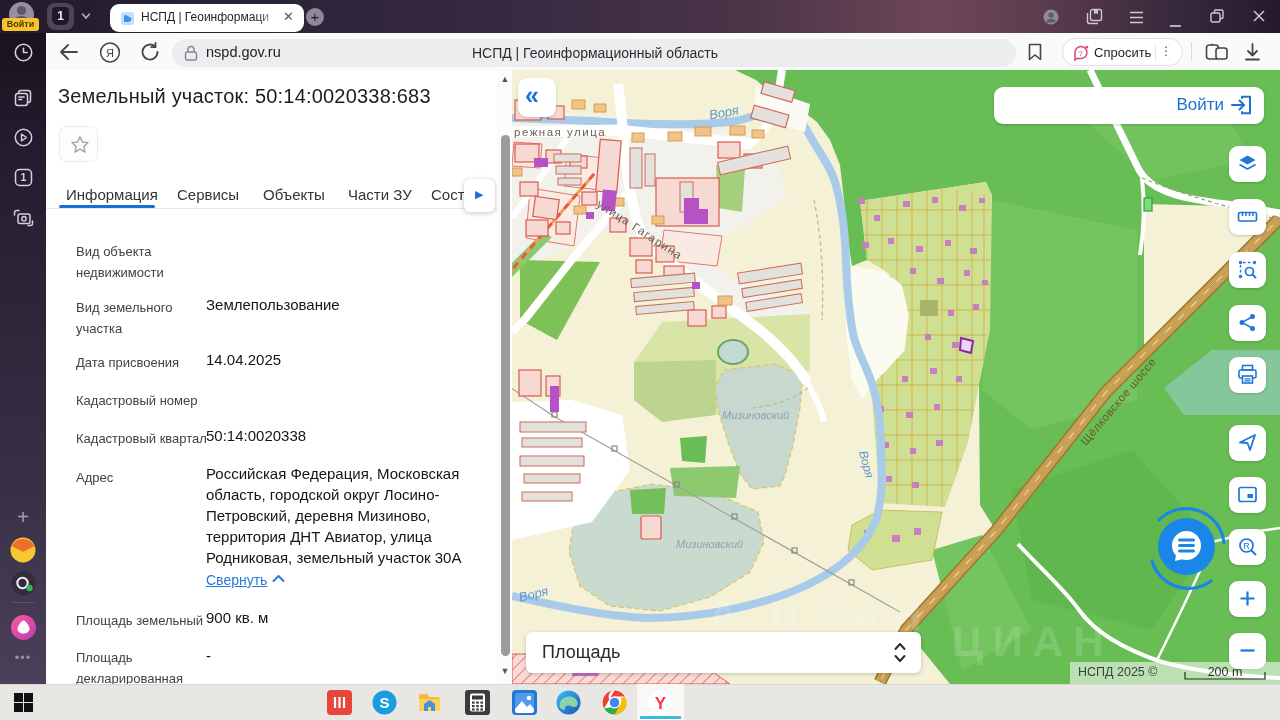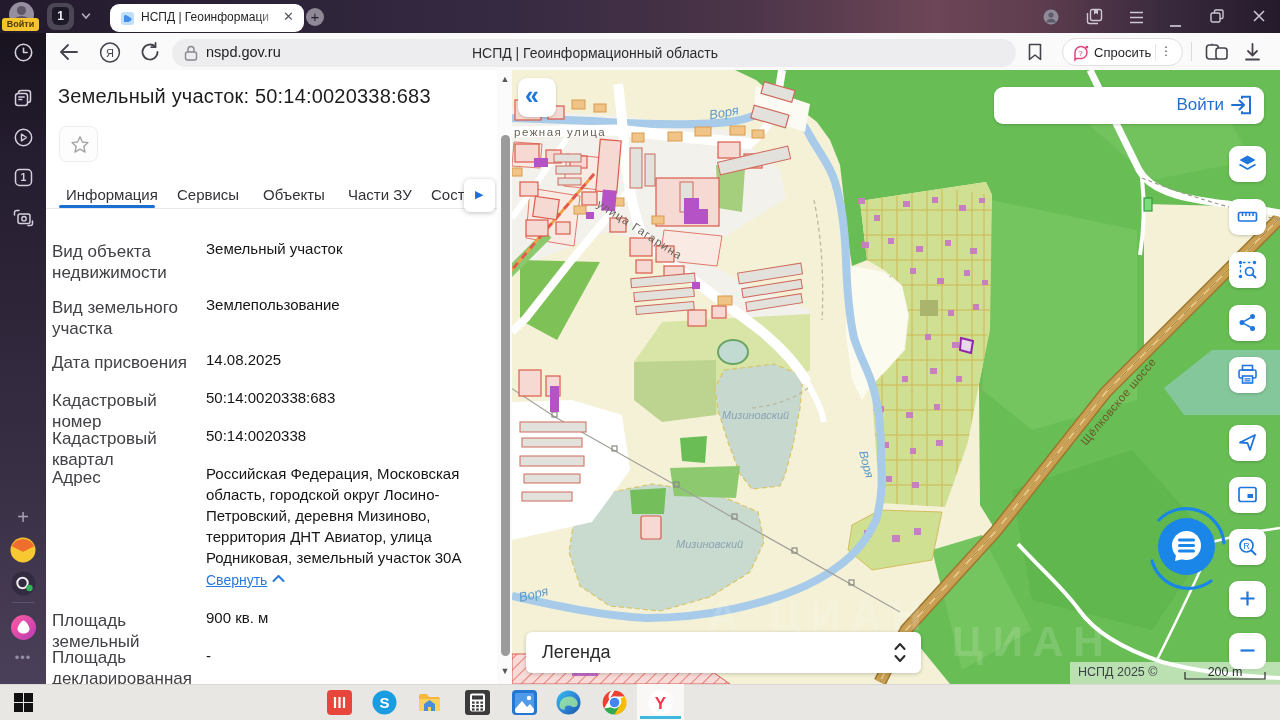--- a/index.html
+++ b/index.html
@@ -39,21 +39,21 @@
 
 #panel{left:46px;top:70px;width:466px;height:614px;background:#fff}
 #ptitle{left:58px;top:85px;font-size:20px;color:#1d1d1f;letter-spacing:.2px}
 #star{left:59px;top:126px;width:39px;height:36px;border:1px solid #ececec;border-radius:8px;background:#fdfdfd}
 #star svg{position:absolute;left:9px;top:7px}
 .tabitem{top:186px;font-size:15px;color:#333338}
 #tab-underline{left:59px;top:205px;width:96px;height:3px;background:#1a6fd4;border-radius:2px}
 #tabs-divider{left:46px;top:208px;width:451px;height:1px;background:#e9e9e9}
 #tab-more{left:464px;top:179px;width:31px;height:33px;background:#fff;border-radius:6px;box-shadow:0 1px 5px rgba(0,0,0,.25)}
 #tab-more span{position:absolute;left:11px;top:9px;color:#1a6fd4;font-size:11px}
-.flabel{left:52px;width:135px;font-size:17px;color:#414146;line-height:21px}
+.flabel{left:76px;width:135px;font-size:13px;color:#414146;line-height:21px}
 .fvalue{left:206px;width:285px;font-size:15px;color:#151517;line-height:21px}
 #svlink{left:206px;top:572px;font-size:14px;color:#2879da;text-decoration:underline}
 #svchev{left:272px;top:572px;color:#2879da;font-size:12px}
 
 #psb{left:497px;top:70px;width:15px;height:614px;background:#fbfbfb}
 #psb-thumb{left:501px;top:135px;width:9px;height:521px;background:#9b9b9b;border-radius:5px}
 .psb-ar{left:500px;width:10px;color:#555;font-size:9px;text-align:center}
 
 #map{left:512px;top:70px;width:768px;height:614px;overflow:hidden}
 
@@ -232,27 +232,25 @@
   <div class="abs tabitem" style="left:263px">Объекты</div>
   <div class="abs tabitem" style="left:348px">Части ЗУ</div>
   <div class="abs tabitem" style="left:431px">Состав</div>
   <div id="tab-underline" class="abs"></div>
   <div id="tabs-divider" class="abs"></div>
   <div id="tab-more" class="abs">
       <span>▶</span>
     </div>
 
   <div class="abs flabel" style="top:241px">Вид объекта недвижимости</div>
-  <div class="abs fvalue" style="top:238px">Земельный участок</div>
   <div class="abs fvalue" style="top:294px">Землепользование</div>
   <div class="abs flabel" style="top:297px">Вид земельного участка</div>
   <div class="abs flabel" style="top:352px">Дата присвоения</div>
-  <div class="abs fvalue" style="top:349px">14.08.2025</div>
+  <div class="abs fvalue" style="top:349px">14.04.2025</div>
   <div class="abs flabel" style="top:390px">Кадастровый номер</div>
-  <div class="abs fvalue" style="top:387px">50:14:0020338:683</div>
   <div class="abs flabel" style="top:428px">Кадастровый квартал</div>
   <div class="abs fvalue" style="top:425px">50:14:0020338</div>
   <div class="abs flabel" style="top:467px">Адрес</div>
   <div class="abs fvalue" style="top:463px;width:290px">Российская Федерация, Московская область, городской округ Лосино-Петровский, деревня Мизиново, территория ДНТ Авиатор, улица Родниковая, земельный участок 30А</div>
   <div id="svlink" class="abs">Свернуть</div>
   <div id="svchev" class="abs"><svg width="13" height="9" viewBox="0 0 13 9">
         <path d="M1.5 7L6.5 2l5 5" stroke="#2879da" stroke-width="2" fill="none" stroke-linecap="round" stroke-linejoin="round"></path>
       </svg></div>
   <div class="abs flabel" style="top:610px">Площадь земельный</div>
   <div class="abs fvalue" style="top:607px">900 кв. м</div>
@@ -591,21 +589,21 @@
         <circle cx="18.5" cy="17.5" r="14.5" fill="#fff"></circle>
         <path d="M7 33 L9 21 L19 30 Z" fill="#fff"></path>
         <path d="M11.5 12h14M11.5 17.5h14M11.5 23h14" stroke="#1a86e8" stroke-width="3" stroke-linecap="round"></path>
       </svg>
   </div>
   <svg class="abs" style="left:1143px;top:503px" width="88" height="88" viewBox="0 0 88 88">
       <path d="M16 17 A38 38 0 0 1 81 40" stroke="#1a86e8" stroke-width="3.2" fill="none" stroke-linecap="round"></path>
       <path d="M9 58 A38 38 0 0 0 68 78" stroke="#1a86e8" stroke-width="3.2" fill="none" stroke-linecap="round"></path>
     </svg>
   <div id="legend" class="abs">
-      <div class="t">Легенда</div>
+      <div class="t">Площадь</div>
       <svg style="position:absolute;right:14px;top:9px" width="14" height="23" viewBox="0 0 14 23">
         <path d="M2.5 8L7 3l4.5 5M2.5 15L7 20l4.5-5" stroke="#2b2b2b" stroke-width="2" fill="none" stroke-linecap="round" stroke-linejoin="round"></path>
       </svg>
     </div>
   <div id="attrib" class="abs">
       <div class="t">НСПД 2025 ©</div>
     </div>
   <div id="scalebar" class="abs"><svg width="82" height="17" viewBox="0 0 82 17">
         <path d="M1 8v7h80V8" stroke="#2b2b2b" stroke-width="1.2" fill="none"></path>
         <text x="41" y="12" font-size="12.5" fill="#2b2f33" text-anchor="middle" font-family="Liberation Sans">200 m</text>

